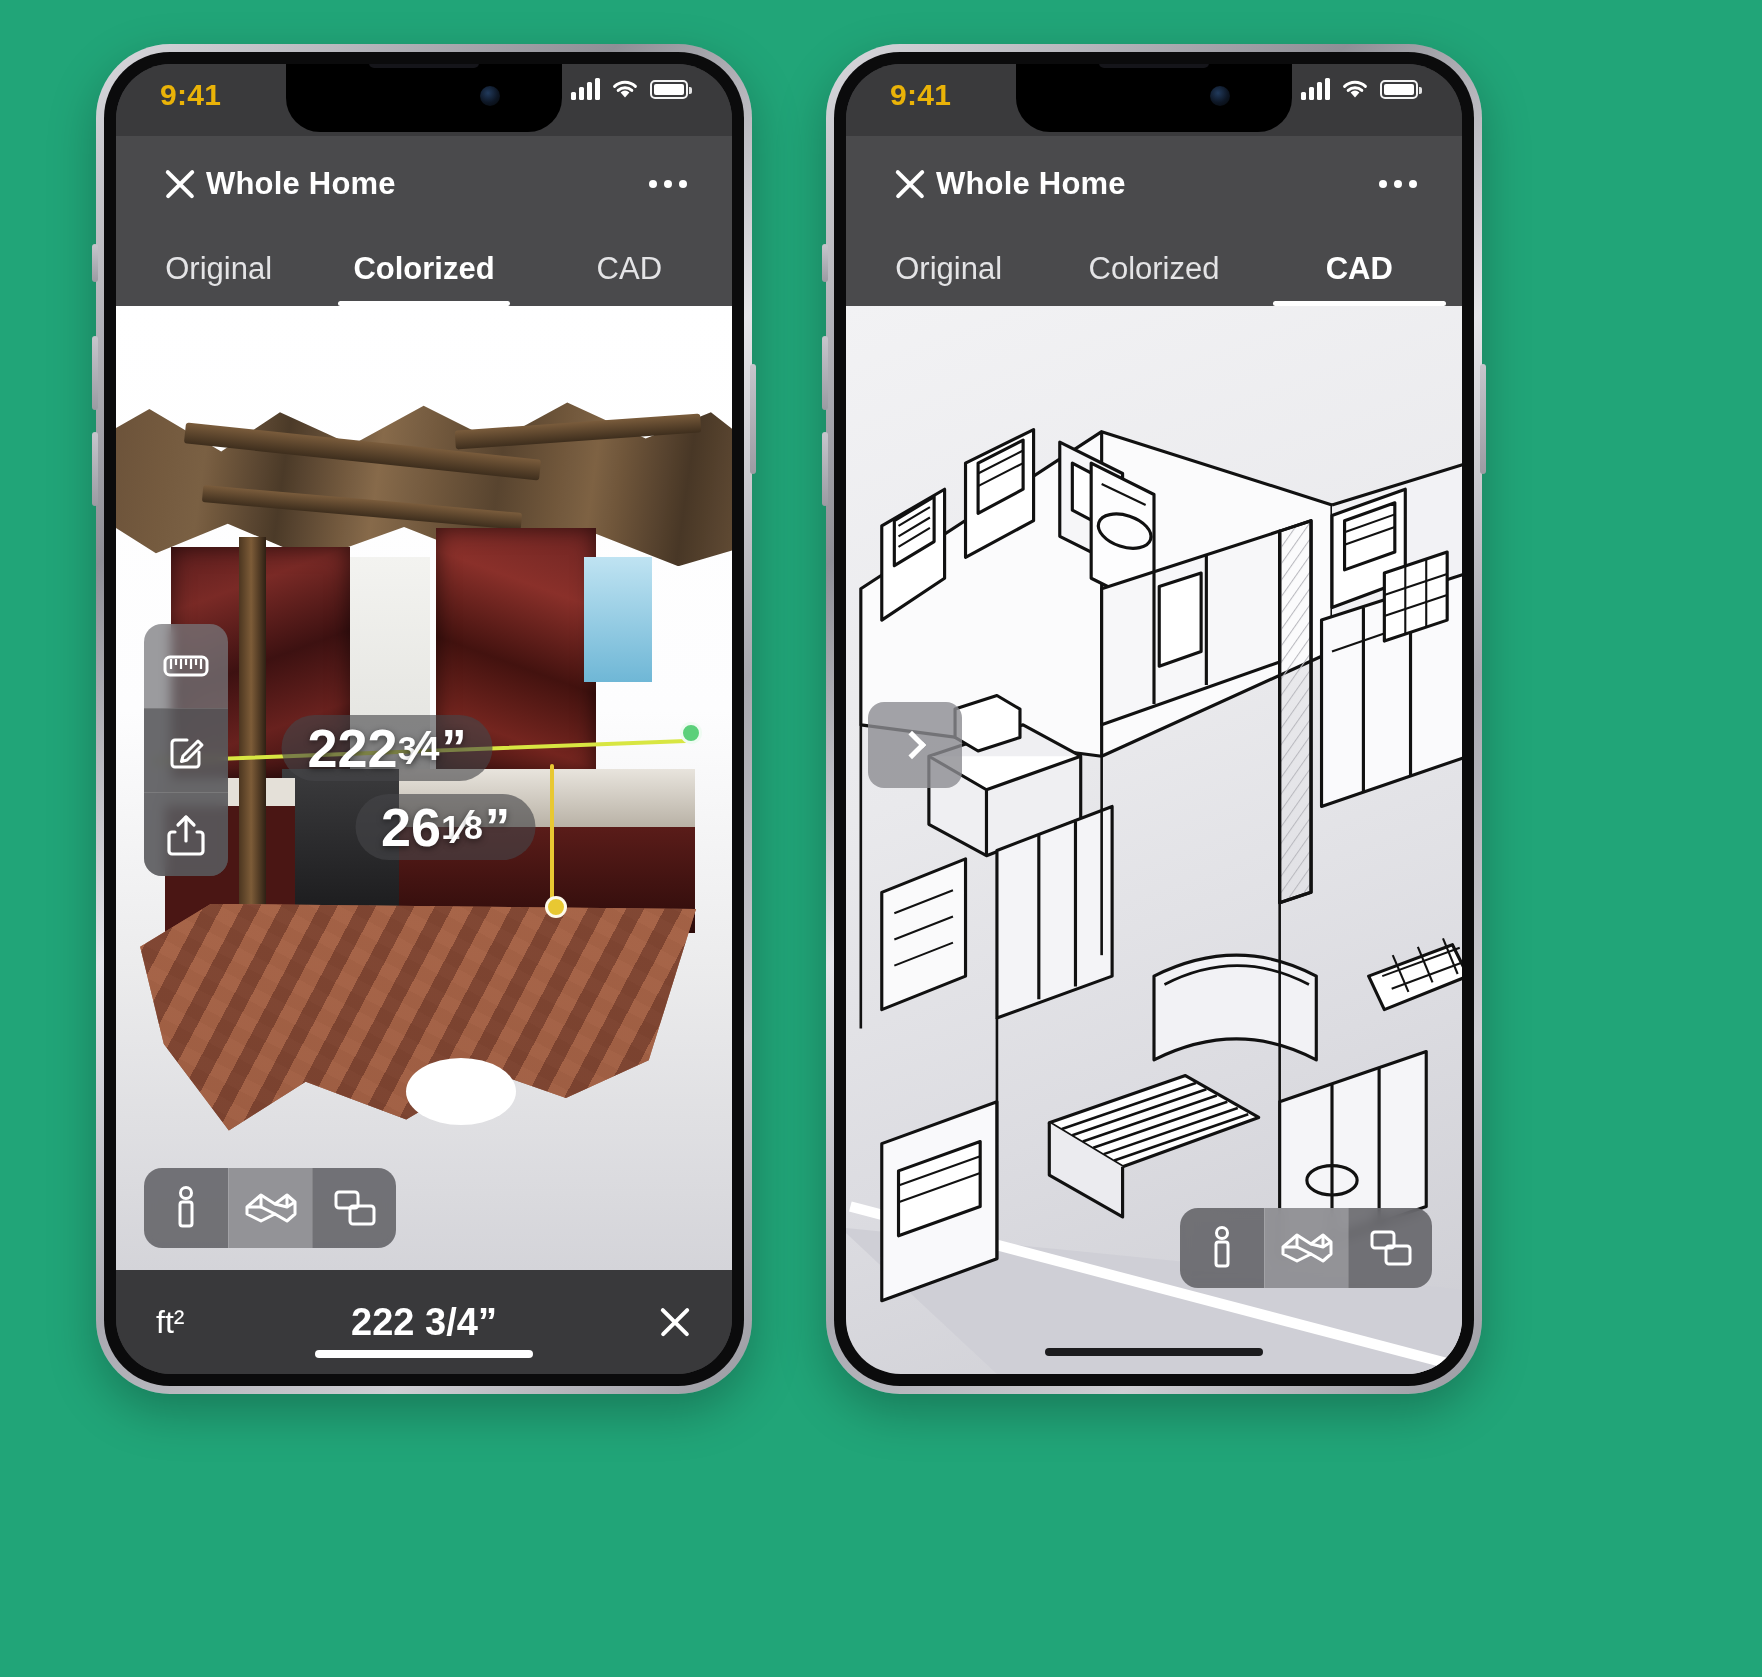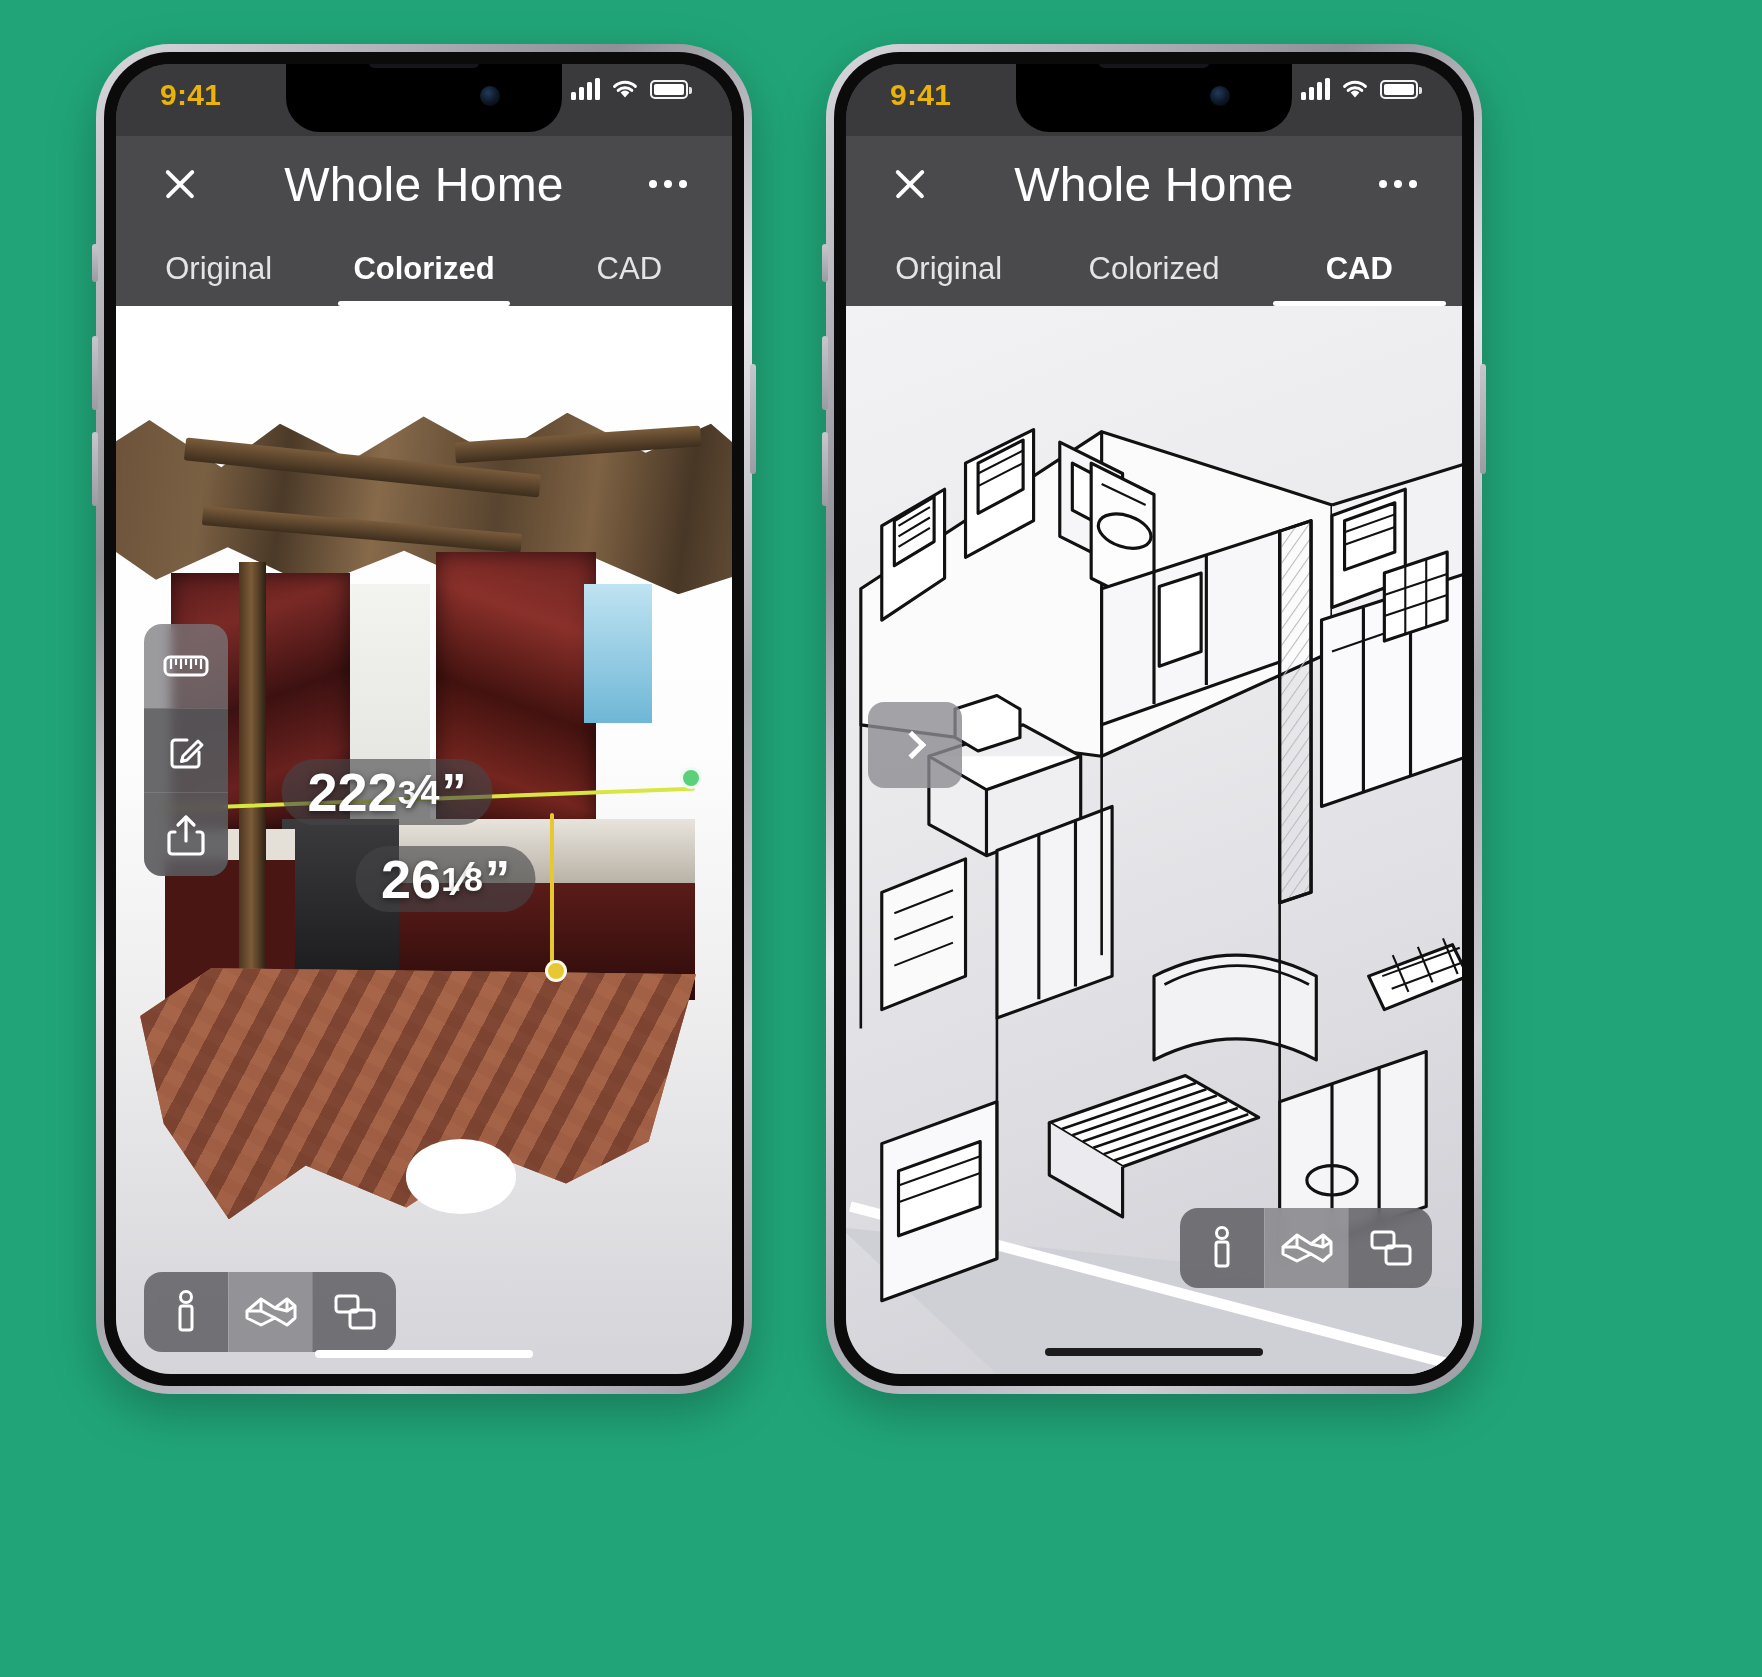--- a/index.html
+++ b/index.html
@@ -137,23 +137,23 @@
     height: 96px;
     background: #4a4a4c;
     display: flex;
     align-items: center;
     padding: 0 38px;
     color: #fff;
     z-index: 20;
   }
   .nav-title {
     flex: 1;
-    text-align: center;
-    font-size: 48px;
-    font-weight: normal;
+    text-align: left;
+    font-size: 31px;
+    font-weight: bold;
     letter-spacing: .2px;
   }
   .icon-btn {
     width: 52px; height: 52px;
     display: flex; align-items: center; justify-content: center;
     cursor: pointer;
   }
   .x-glyph { position: relative; width: 34px; height: 34px; }
   .x-glyph::before, .x-glyph::after {
     content: ""; position: absolute; left: 50%; top: 50%;
@@ -600,20 +600,27 @@
               <div class="seg-item">
                 <svg class="ic" width="46" height="40" viewBox="0 0 46 40">
                   <rect x="4" y="4" width="22" height="16" rx="3" fill="none" stroke="#fff" stroke-width="3"></rect>
                   <rect x="18" y="18" width="24" height="18" rx="3" fill="none" stroke="#fff" stroke-width="3"></rect>
                 </svg>
               </div>
             </div>
           </div>
         </div>
 
+        <div class="measure-bar">
+          <div class="unit-label">ft²</div>
+          <div class="value">222 3/4”</div>
+          <div class="close">
+            <div class="x-glyph"></div>
+          </div>
+        </div>
 
         <div class="home-indicator on-dark"></div>
       </div>
     </div>
   </div>
 
   <div class="phone" id="phone-right">
     <div class="btn-side btn-left-mute"></div>
     <div class="btn-side btn-left-volup"></div>
     <div class="btn-side btn-left-voldn"></div>

